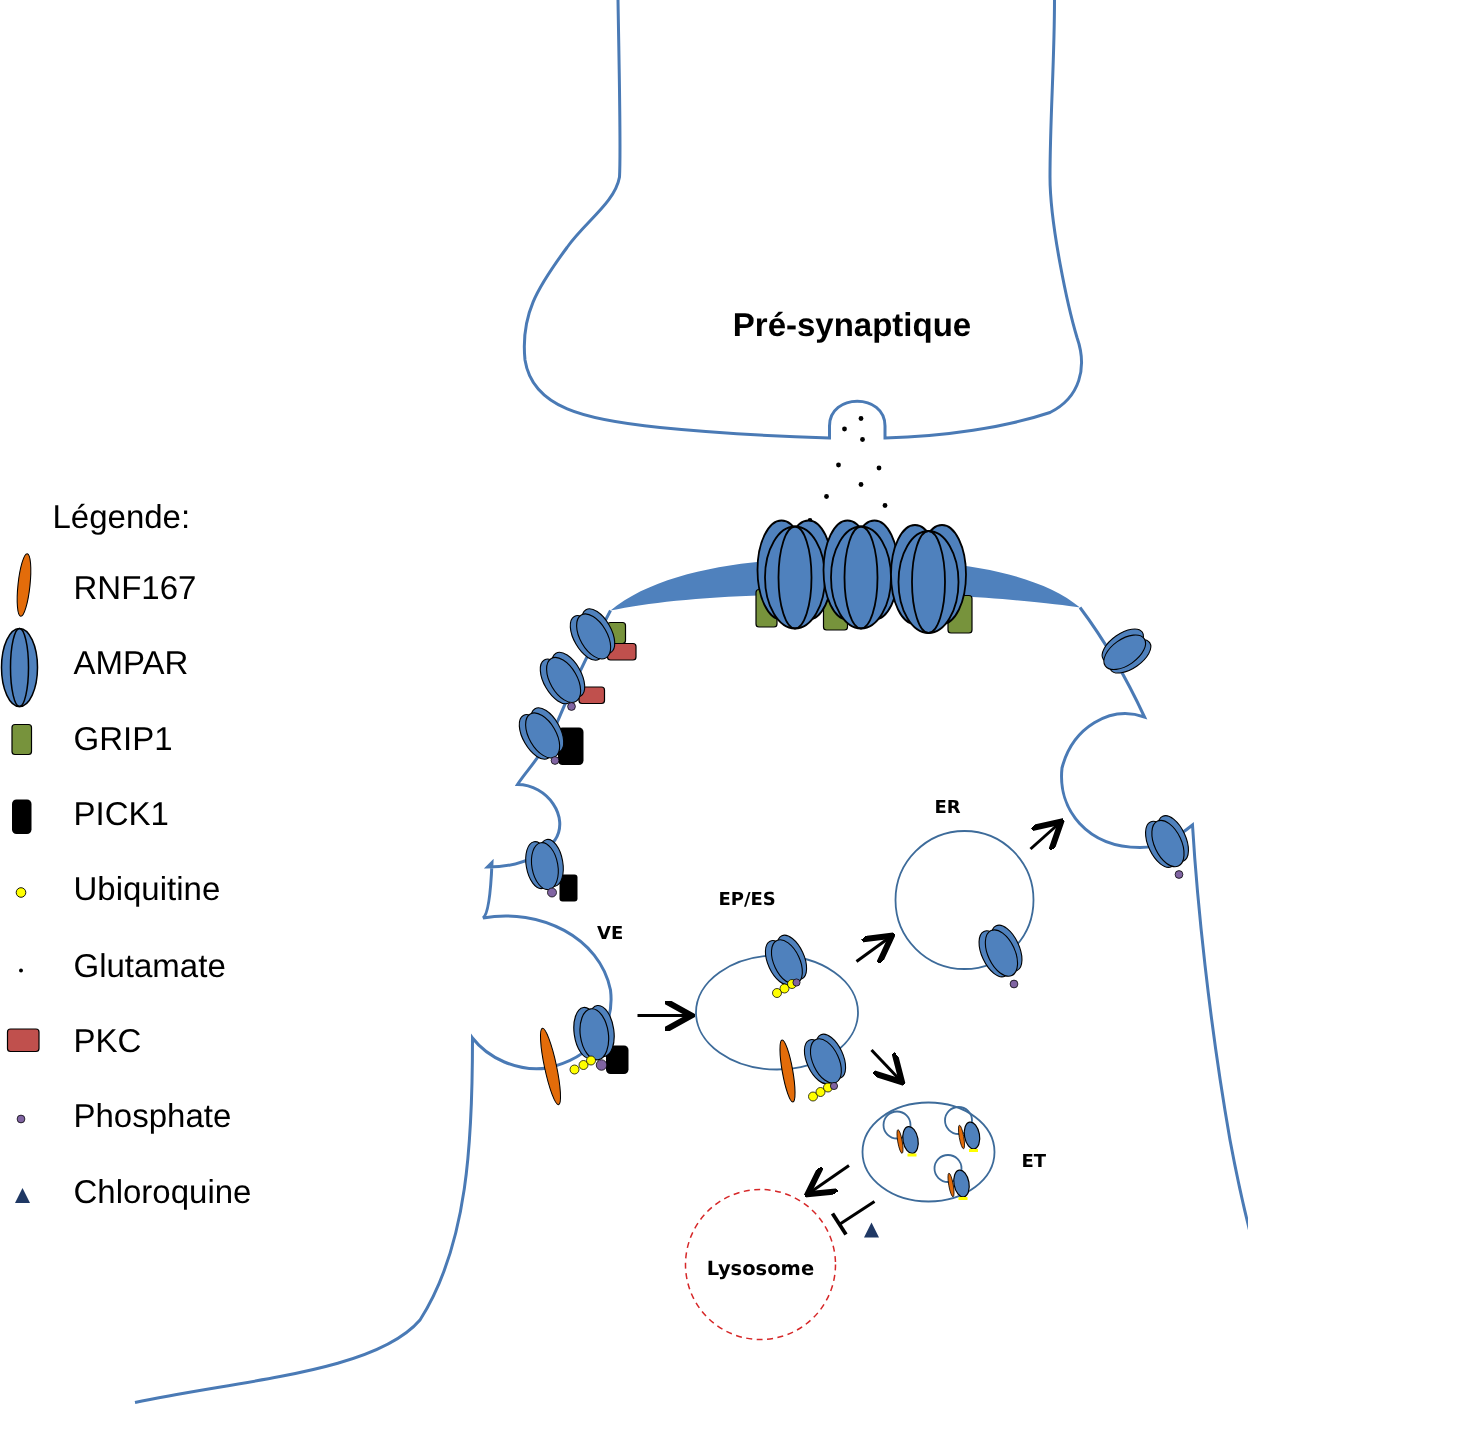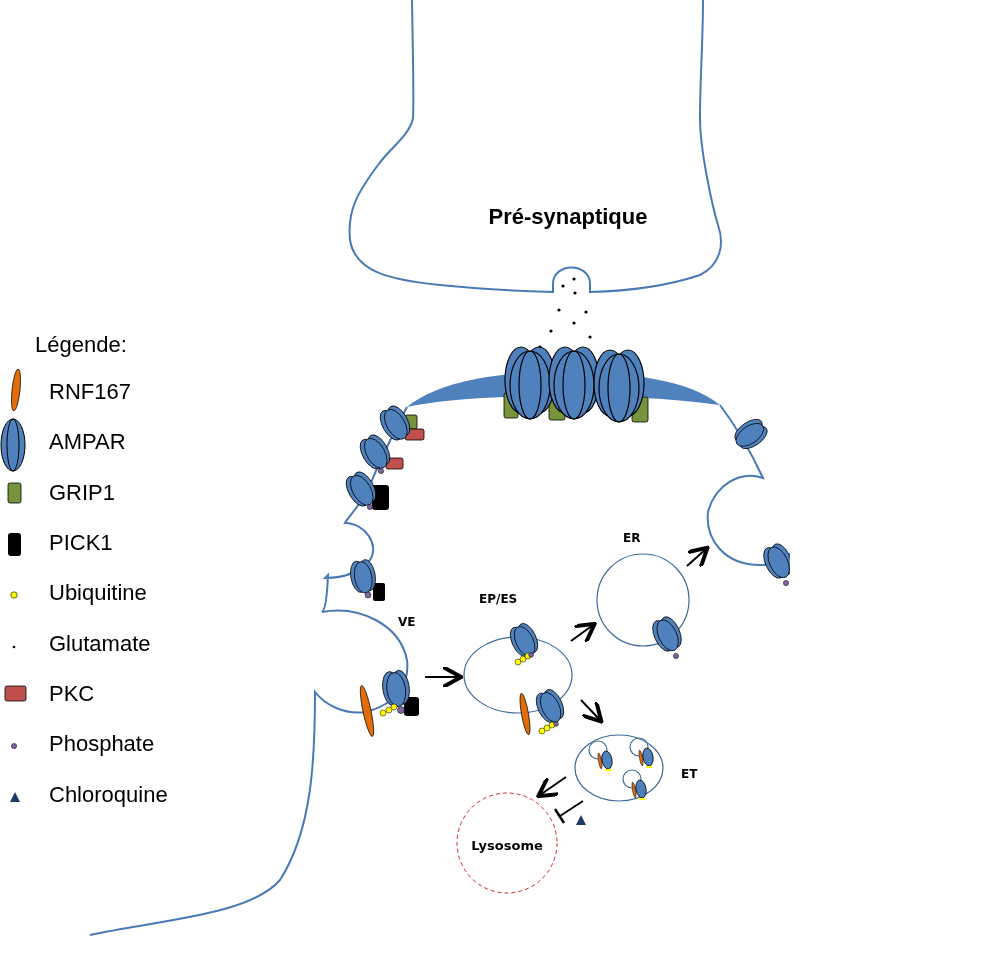--- a/index.html
+++ b/index.html
@@ -1,16 +1,16 @@
 <!DOCTYPE html>
 <html><head>
 <meta charset="utf-8">
 <style>
   html, body { margin:0; padding:0; background:#ffffff; }
-  #stage { position:relative; width:790px; height:959px; overflow:hidden; background:#fff; }
+  #stage { position:relative; width:790px; height:959px; overflow:hidden; background:#fff;padding-left:42px; }
   svg { position:absolute; left:0; top:0; }
   .lbl-legend { font-family:"Liberation Sans", sans-serif; font-size:22px; fill:#000; }
   .lbl-bold { font-family:"DejaVu Sans", sans-serif; font-weight:bold; fill:#000; }
   .lbl-title { font-family:"Liberation Sans", sans-serif; font-weight:bold; font-size:22px; fill:#000; }
   .membrane { fill:none; stroke:#4a7ab5; stroke-width:2; }
   .vesicle { fill:none; stroke:#3d6b9a; stroke-width:1.2; }
 </style>
 </head>
 <body>
 

